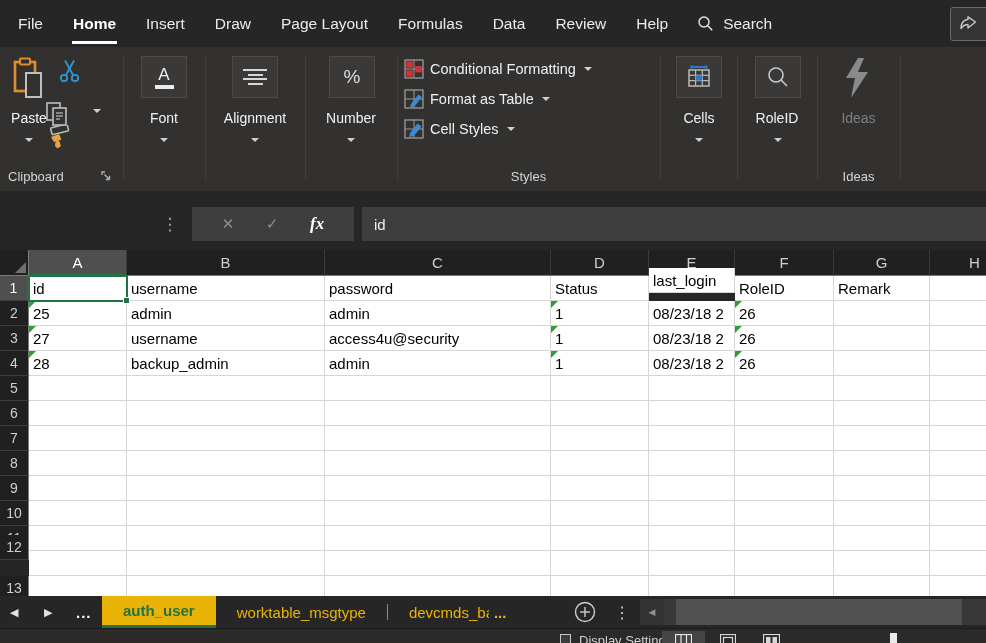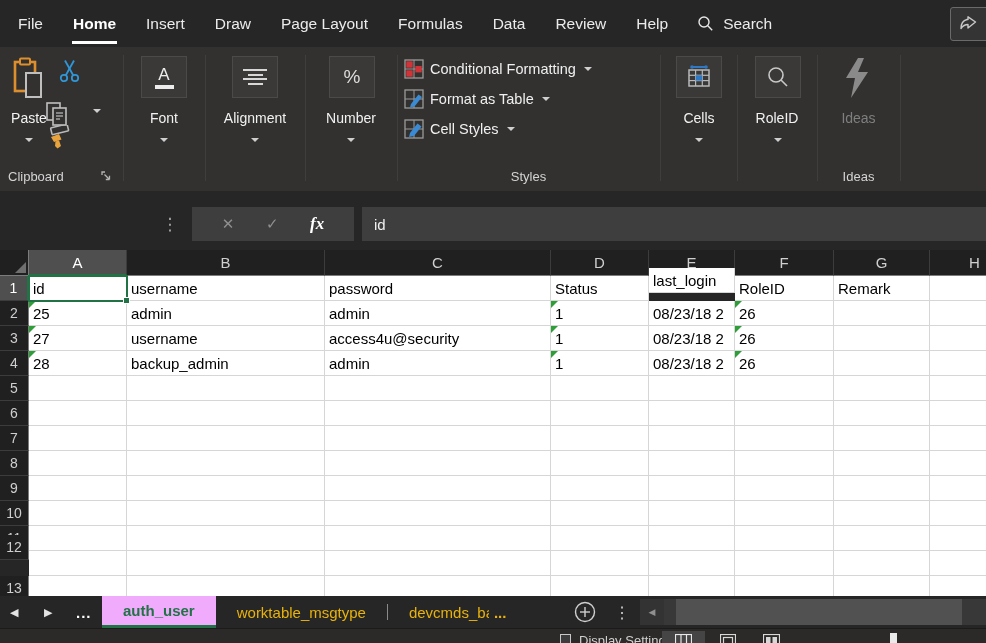--- a/index.html
+++ b/index.html
@@ -74,21 +74,21 @@
   .sel-outline{position:absolute;border:2px solid var(--accent);pointer-events:none;}
   .fill-handle{position:absolute;width:7px;height:7px;background:var(--accent);border:1px solid #fff;}
 
   
   .tabbar{position:absolute;top:596px;left:0;width:986px;height:32px;background:#262626;}
   .tab-nav{position:absolute;top:0;height:32px;display:flex;align-items:center;color:#e3e3e3;font-size:11px;}
   .tab-overflow{position:absolute;left:76px;top:0;height:32px;display:flex;align-items:center;
                 color:#fff;font-weight:700;font-size:15px;letter-spacing:1px;}
   .tabs{position:absolute;left:102px;top:0;height:32px;display:flex;align-items:stretch;}
   .sheet-tab{display:flex;align-items:center;padding:0 21px;font-size:15px;color:#eab308;}
-  .sheet-tab.active{background:#f0abfc;color:var(--accent);font-weight:700;border-bottom:3px solid var(--accent);}
+  .sheet-tab.active{background:#eab308;color:var(--accent);font-weight:700;border-bottom:3px solid var(--accent);}
   .tab-divider{width:1px;height:16px;background:#8a8a8a;align-self:center;}
   .trunc-label{max-width:80px;overflow:hidden;white-space:nowrap;display:inline-block;}
   .tab-ellipsis{margin-left:5px;font-weight:700;}
   .add-sheet{position:absolute;left:574px;top:5px;width:22px;height:22px;}
   .tab-kebab{position:absolute;left:614px;top:0;height:32px;display:flex;align-items:center;
              color:#cfcfcf;font-size:16px;}
   .hscroll{position:absolute;left:640px;top:3px;width:346px;height:26px;background:#383838;}
   .hs-arrow{position:absolute;left:0;top:0;width:24px;height:26px;display:flex;align-items:center;
             justify-content:center;color:#8f8f8f;font-size:9px;background:#333;}
   .hs-thumb{position:absolute;left:36px;top:0;width:286px;height:26px;background:#515151;}

